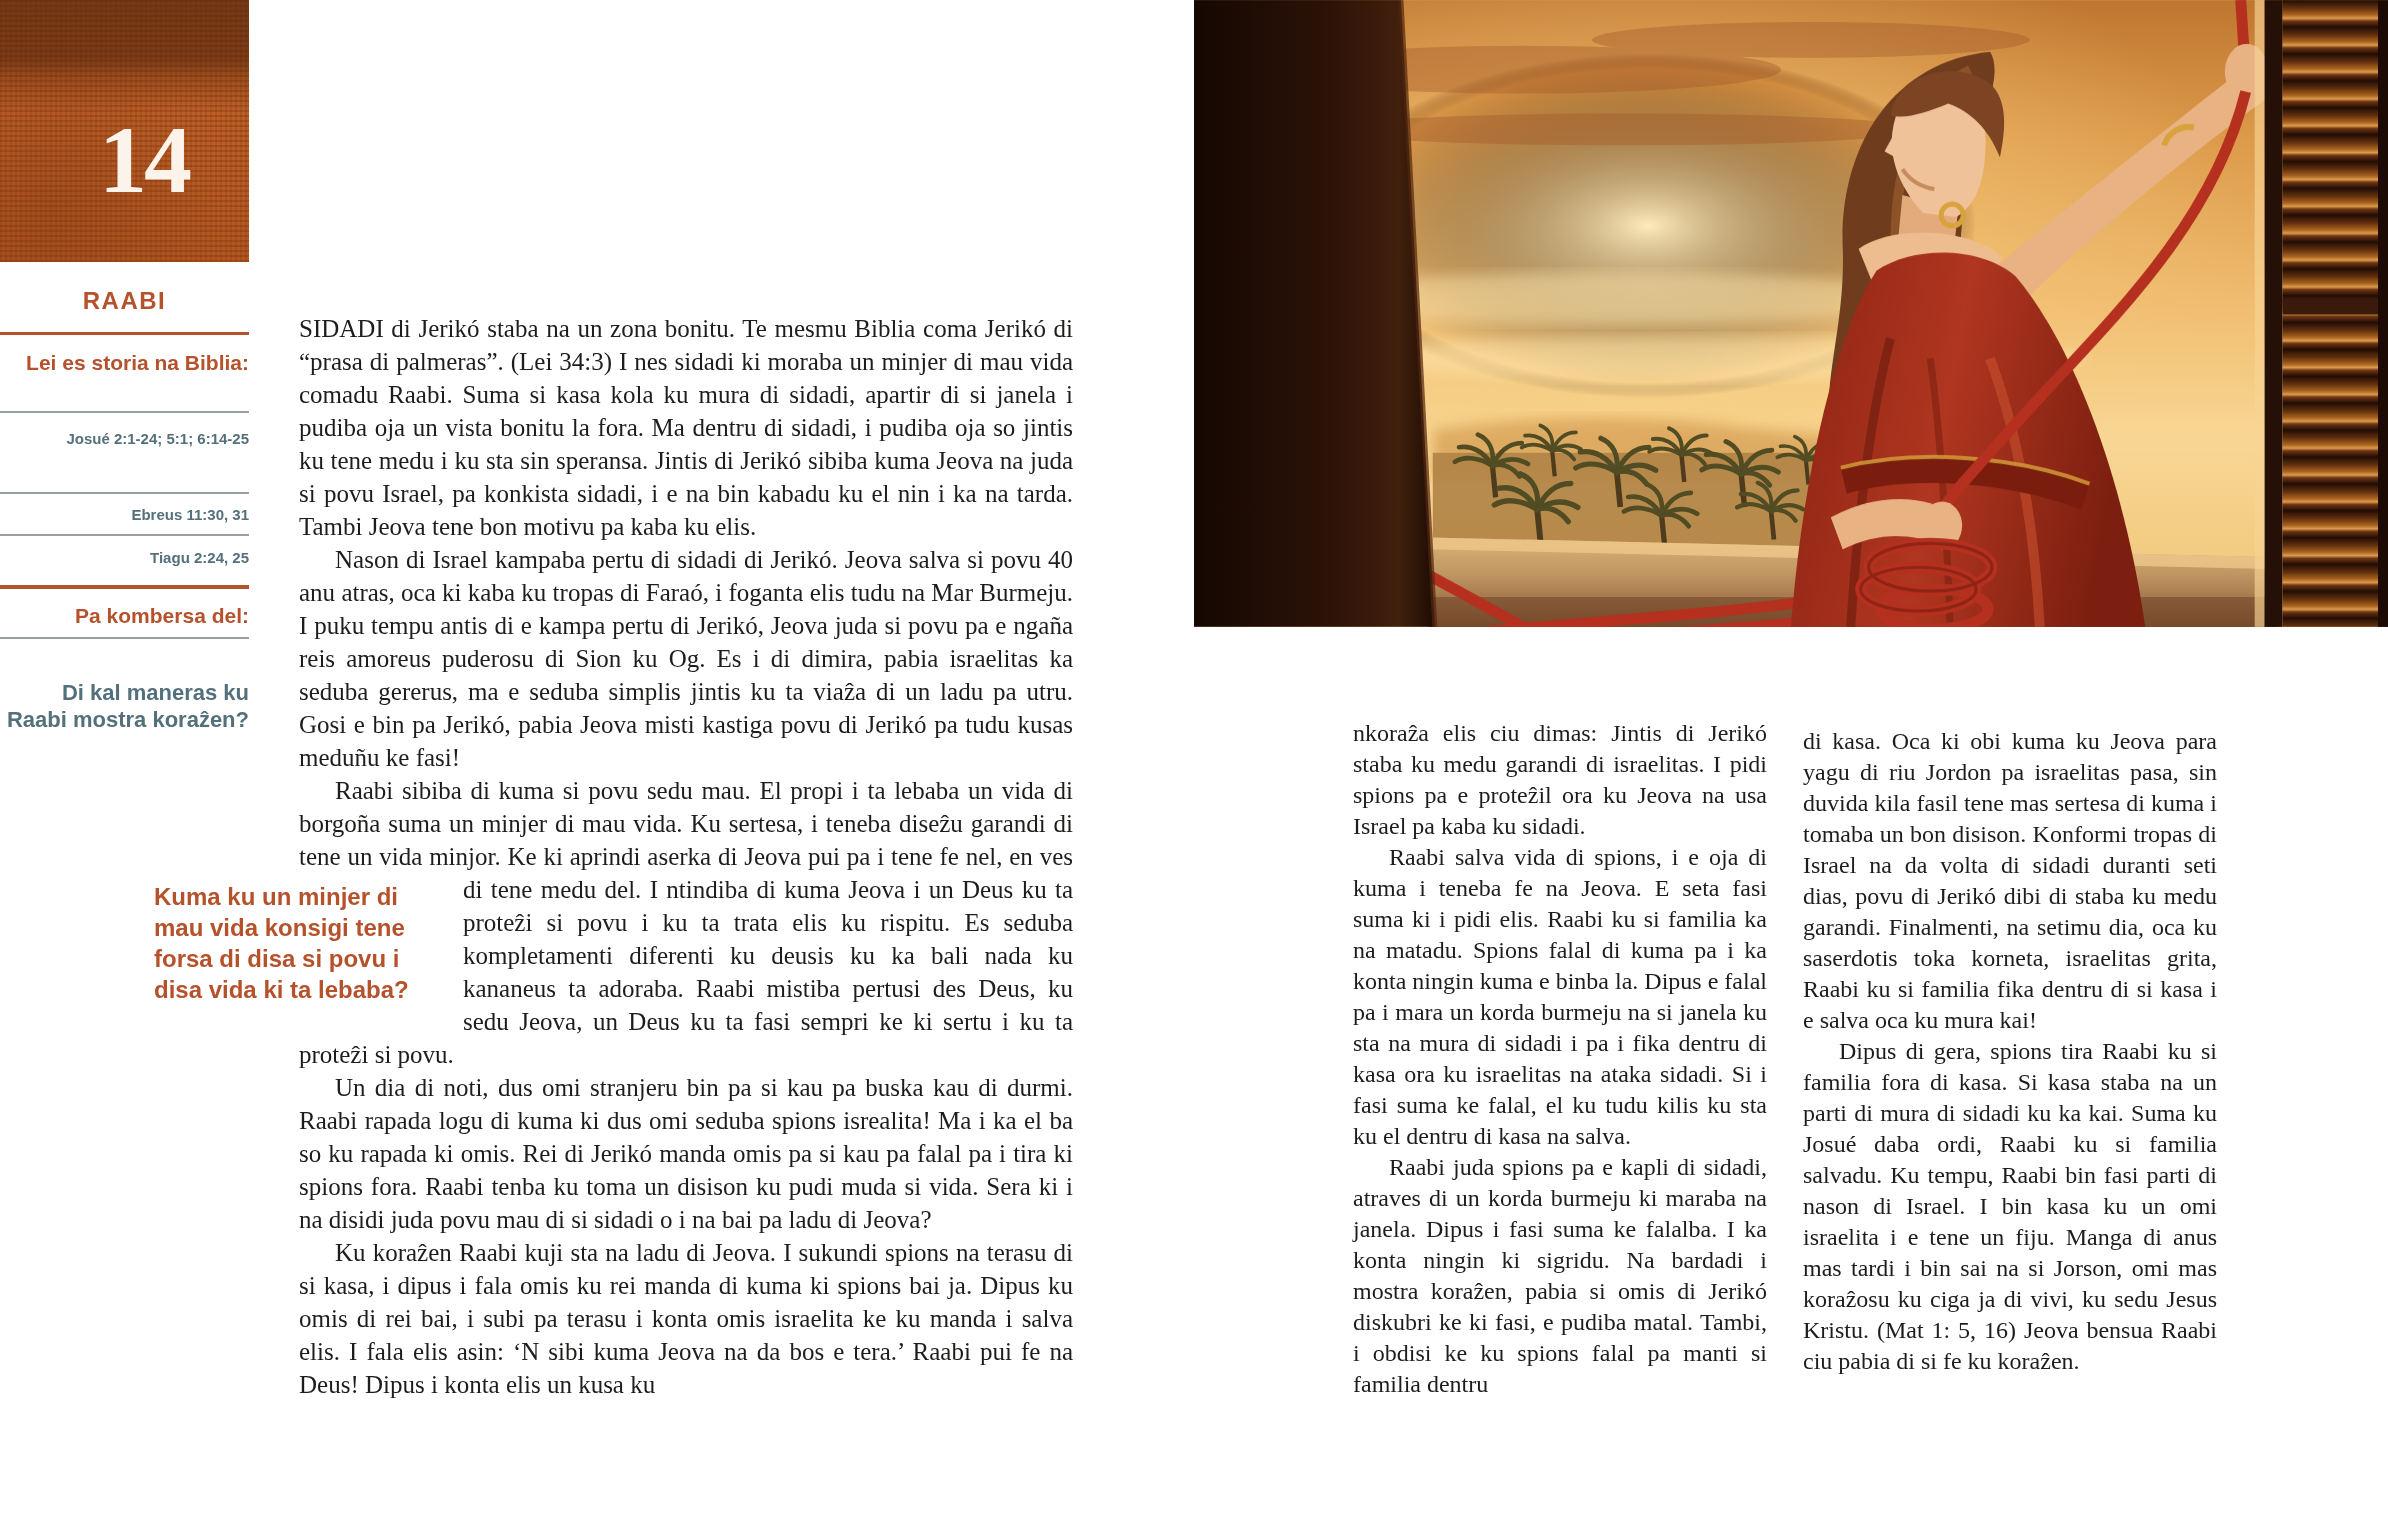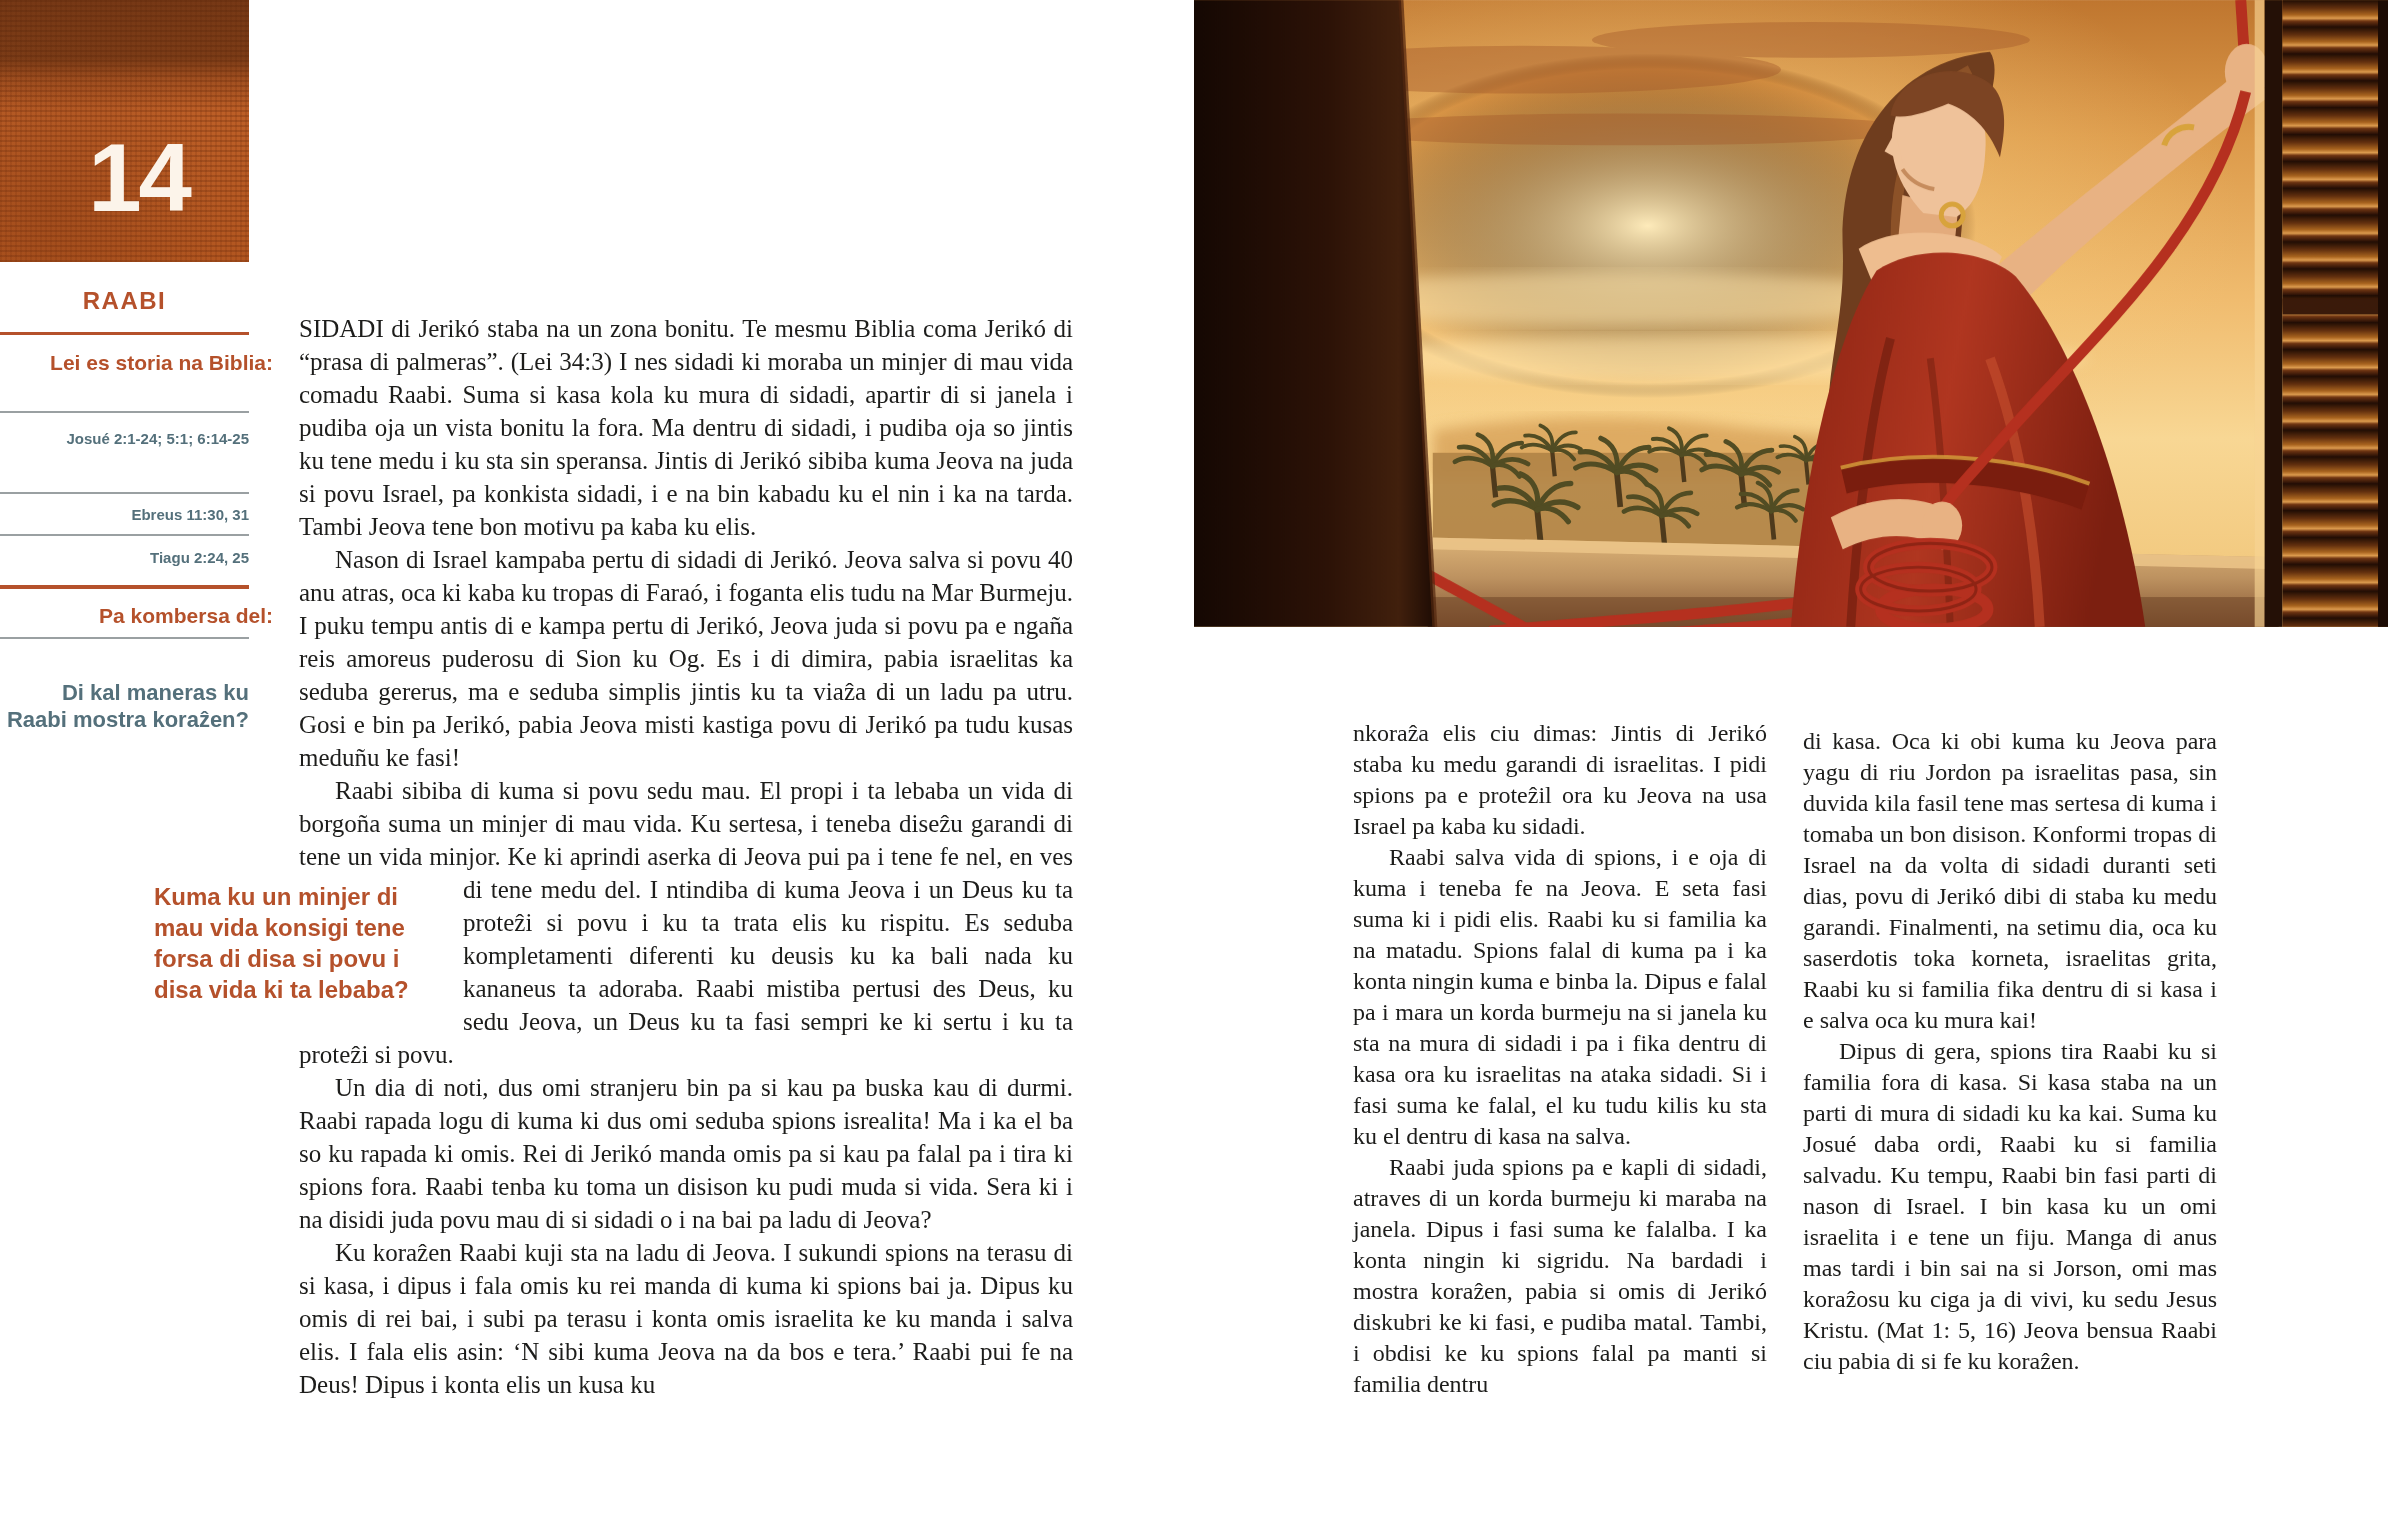--- a/index.html
+++ b/index.html
@@ -12,32 +12,32 @@
     position:absolute;left:0;top:0;width:249px;height:262px;
     background-color:#b65a24;
     background-image:
       linear-gradient(180deg, rgba(70,32,10,.50) 0 58px, rgba(70,32,10,.18) 80px, rgba(0,0,0,0) 109px),
       radial-gradient(ellipse at 20% 80%, rgba(120,50,15,.30), rgba(0,0,0,0) 60%),
       repeating-linear-gradient(0deg, rgba(108,44,12,.30) 0 2px, rgba(0,0,0,0) 2px 5px),
       repeating-linear-gradient(90deg, rgba(140,60,18,.28) 0 2px, rgba(0,0,0,0) 2px 5px),
       linear-gradient(180deg,#a85120 0%,#bd5f27 45%,#b25620 100%);
   }
   .chapter-num{
-    position:absolute;right:60px;bottom:36px;
-    font-family:Liberation Sans, sans-serif;font-weight:700;font-size:96px;
+    position:absolute;right:60px;bottom:54px;
+    font-family:Liberation Serif, serif;font-weight:700;font-size:96px;
     color:#fcf4ea;letter-spacing:-3px;line-height:1;
   }
   .sidebar{position:absolute;left:0;top:0;width:249px;height:1535px;}
   .sb{position:absolute;left:0;width:249px;text-align:right;font-family:"Liberation Sans",sans-serif;}
   .rule{position:absolute;left:0;width:249px;border:0;padding:0;margin:0;}
   .rule.gray{height:2px;background:#9aa0a2;}
   .rule.orange{height:3px;background:#b5512b;}
   .rule.orange.thick{height:4px;}
   .sb-name{top:287px;font-size:24px;font-weight:700;color:#b5512b;letter-spacing:1.5px;}
-  .sb-label{font-size:21px;font-weight:700;color:#b5512b;line-height:26px;margin-left:24px;}
+  .sb-label{font-size:21px;font-weight:700;color:#b5512b;line-height:26px;}
   .sb-ref{font-size:15px;font-weight:700;color:#54707b;line-height:30px;}
   .sb-q{font-size:22px;font-weight:600;color:#54707b;line-height:27px;}
   
   .title{
     position:absolute;left:299px;top:111px;margin:0;width:796px;
     font-family:"Liberation Sans",sans-serif;font-weight:700;font-size:52px;
     color:#4a6b75;letter-spacing:-0.5px;line-height:1.05;
   }
   .body-col{
     position:absolute;left:299px;top:312px;width:774px;

